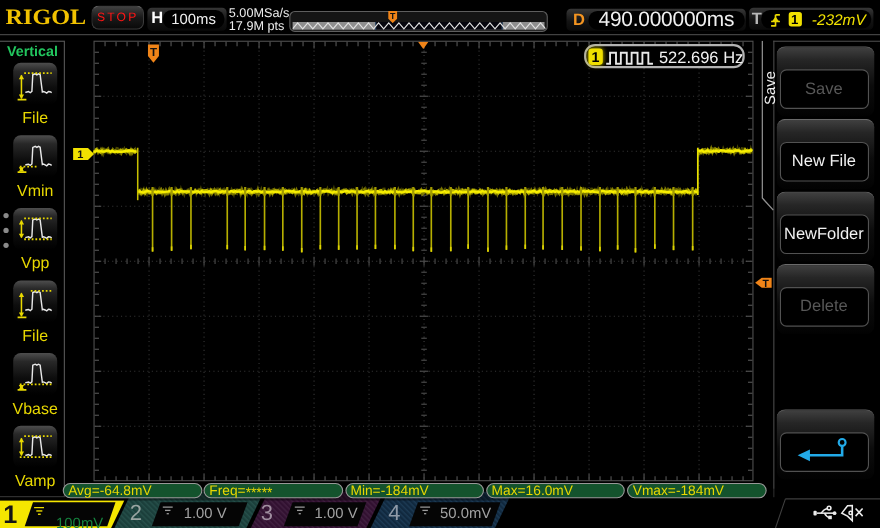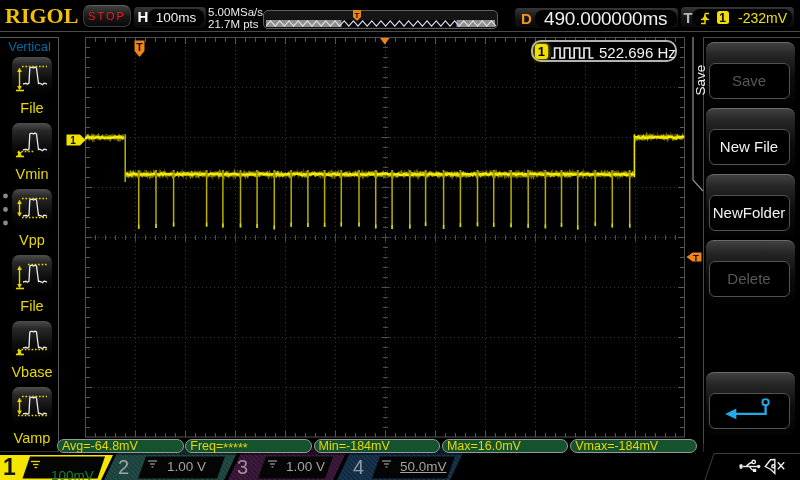--- a/index.html
+++ b/index.html
@@ -20,21 +20,21 @@
 #samp { position:absolute; left:208px; top:6px; color:#ececec; font-size:11.5px;
   line-height:9.6px; }
 #samp div { margin-top:2px; }
 #strip { position:absolute; left:263px; top:10px; width:235px; height:18.5px;
   border:1px solid #5e5e5e; border-radius:5px; background:#151515; }
 #pillD { left:534.5px; top:9.5px; width:142.5px; height:17px; font-size:19px; line-height:17px; letter-spacing:-0.2px; }
 #pillT { left:692px; top:8.5px; width:100px; height:17.5px; }
 #lsidebar { position:absolute; left:-1px; top:37px; width:60px; height:415px;
   border:1px solid #585858; background:#000; }
 #vertlab { position:absolute; left:0; top:39px; width:59px; text-align:center;
-  color:#0369a1; font-size:13px; }
+  color:#22c55e; font-size:13px;font-weight:bold; }
 .lbtn { position:absolute; left:12px; width:40px; height:38px; border-radius:7px;
   background:linear-gradient(#4e4e4e,#282828 20%,#0d0d0d 60%,#000); }
 .llab { position:absolute; left:0px; width:64px; text-align:center; color:#e8d800;
   font-size:14.5px; }
 .pill { position:absolute; z-index:6; top:438.5px; width:126.5px; height:14.5px;
   border:1px solid #989898; border-radius:7px; background:#14532d; color:#e8d800;
   font-size:12.5px; line-height:13px; padding-left:4px; }
 #rpanel { position:absolute; left:703px; top:37px; width:97px; height:415px;
   border-left:1px solid #4a4a4a; border-top:1px solid #4a4a4a; background:#000; }
 .mbtn { position:absolute; left:705.5px; width:89px; height:64px; border-radius:8px;
@@ -472,21 +472,21 @@
 
 <div id="topline"></div>
 <div id="logo">RIGOL</div>
 <div id="stopbtn">STOP</div>
 
 <div class="hgrp" style="left:134px;top:6.5px;width:72px;height:21.5px;"></div>
 <div class="abs" style="left:137.5px;top:8px;color:#fff;font-weight:bold;font-size:15px;">H</div>
 <div class="hpill" style="left:148px;top:8.5px;width:56px;height:17.5px;font-size:13.5px;line-height:17.5px;">100ms</div>
 <div id="samp">
     <div>5.00MSa/s</div>
-    <div>21.7M pts</div>
+    <div>17.9M pts</div>
   </div>
 
 <div id="strip">
   <div class="abs" style="left:2px;top:8.5px;width:229px;height:7.5px;background:#8f8f8f;"></div>
   <div class="abs" style="left:77px;top:8.5px;width:116px;height:7.5px;background:#06060e;border-left:1px solid #35506e;border-right:1px solid #35506e;"></div>
   <svg class="abs" style="left:2px;top:0px" width="230" height="18" viewBox="0 0 230 18">
     <polyline points="0.0,15.2 4.6,9.8 9.2,15.2 13.8,9.8 18.4,15.2 23.0,9.8 27.6,15.2 32.2,9.8 36.8,15.2 41.4,9.8 46.0,15.2 50.6,9.8 55.2,15.2 59.8,9.8 64.4,15.2 69.0,9.8 73.6,15.2 78.2,9.8 82.8,15.2 87.4,9.8 92.0,15.2 96.6,9.8 101.2,15.2 105.8,9.8 110.4,15.2 115.0,9.8 119.6,15.2 124.2,9.8 128.8,15.2 133.4,9.8 138.0,15.2 142.6,9.8 147.2,15.2 151.8,9.8 156.4,15.2 161.0,9.8 165.6,15.2 170.2,9.8 174.8,15.2 179.4,9.8 184.0,15.2 188.6,9.8 193.2,15.2 197.8,9.8 202.4,15.2 207.0,9.8 211.6,15.2 216.2,9.8 220.8,15.2 225.4,9.8 230.0,15.2" fill="none" stroke="#e0e0e0" stroke-width="1.1" transform="translate(0,0)"></polyline>
   </svg>
   <svg class="abs" style="left:88px;top:-1px" width="10" height="11" viewBox="0 0 10 11">
     <path d="M1 0 h8 v7 l-4 4 l-4 -4 z" fill="#f08418"></path>
@@ -500,21 +500,21 @@
 
 <div class="hgrp" style="left:681px;top:7px;width:113px;height:20px;"></div>
 <div class="abs" style="left:683.5px;top:8.5px;color:#b8b8b8;font-weight:bold;font-size:15px;">T</div>
 <div class="hpill" id="pillT"></div>
 <svg class="abs" style="left:699px;top:10px" width="12" height="16" viewBox="0 0 12 16">
   <path d="M2 13.5 h4 M6 14.2 V3.5 M6 3.5 h4" stroke="#e8d800" stroke-width="1.5" fill="none"></path>
   <path d="M6 5 L2.8 9.5 h6.4 z" fill="#e8d800"></path>
   <line x1="2" y1="9.5" x2="10" y2="9.5" stroke="#e8d800" stroke-width="1.3"></line>
 </svg>
 <div class="abs" style="left:716.5px;top:10.5px;width:12px;height:13.5px;background:#f0e000;border-radius:2.5px;color:#000;font-weight:bold;font-size:12px;text-align:center;line-height:14px;">1</div>
-<div class="abs" style="left:738px;top:9.5px;color:#f0e000;font-size:14px;">-232mV</div>
+<div class="abs" style="left:738px;top:9.5px;color:#f0e000;font-size:14px;font-style:italic;">-232mV</div>
 
 <svg class="abs" style="left:379px;top:38px" width="12" height="8" viewBox="0 0 12 8">
   <path d="M1 0 h9.5 l-4.7 6.5 z" fill="#f08418"></path>
 </svg>
 <svg class="abs" style="left:134px;top:39.5px" width="11" height="18" viewBox="0 0 11 18">
   <path d="M0.5 0.5 h10 v10.5 l-5 6 l-5 -6 z" fill="#f08418"></path>
   <text x="5.5" y="10.5" font-size="10.5" font-weight="bold" fill="#111" text-anchor="middle">T</text>
 </svg>
 <svg class="abs" style="left:686px;top:251.5px" width="16" height="10" viewBox="0 0 16 10">
   <path d="M15.5 0.5 v9 h-9 L0.5 5 l6 -4.5 z" fill="#f08418"></path>
@@ -700,13 +700,13 @@
   <path d="M777.8 18.2 l6.4 7 m0 -7 l-6.4 7"></path>
 </g>
 </svg>
 <div class="chnum" style="left:3px;top:453.5px;color:#141414;font-size:23px;font-weight:bold;">1</div>
 <div class="abs" style="left:51px;top:468px;color:#15803d;font-size:13.5px;">100mV</div>
 <div class="chnum" style="left:118px;color:#9aa5a2;">2</div>
 <div class="abs" style="left:167px;top:459px;color:#a2a2a2;font-size:13.5px;">1.00 V</div>
 <div class="chnum" style="left:237px;color:#a08ea0;">3</div>
 <div class="abs" style="left:286px;top:459px;color:#a2a2a2;font-size:13.5px;">1.00 V</div>
 <div class="chnum" style="left:353px;color:#8f9aa8;">4</div>
-<div class="abs" style="left:400px;top:459px;color:#a2a2a2;font-size:13.5px;text-decoration:underline;">50.0mV</div>
+<div class="abs" style="left:400px;top:459px;color:#a2a2a2;font-size:13.5px;">50.0mV</div>
 
 </body></html>

